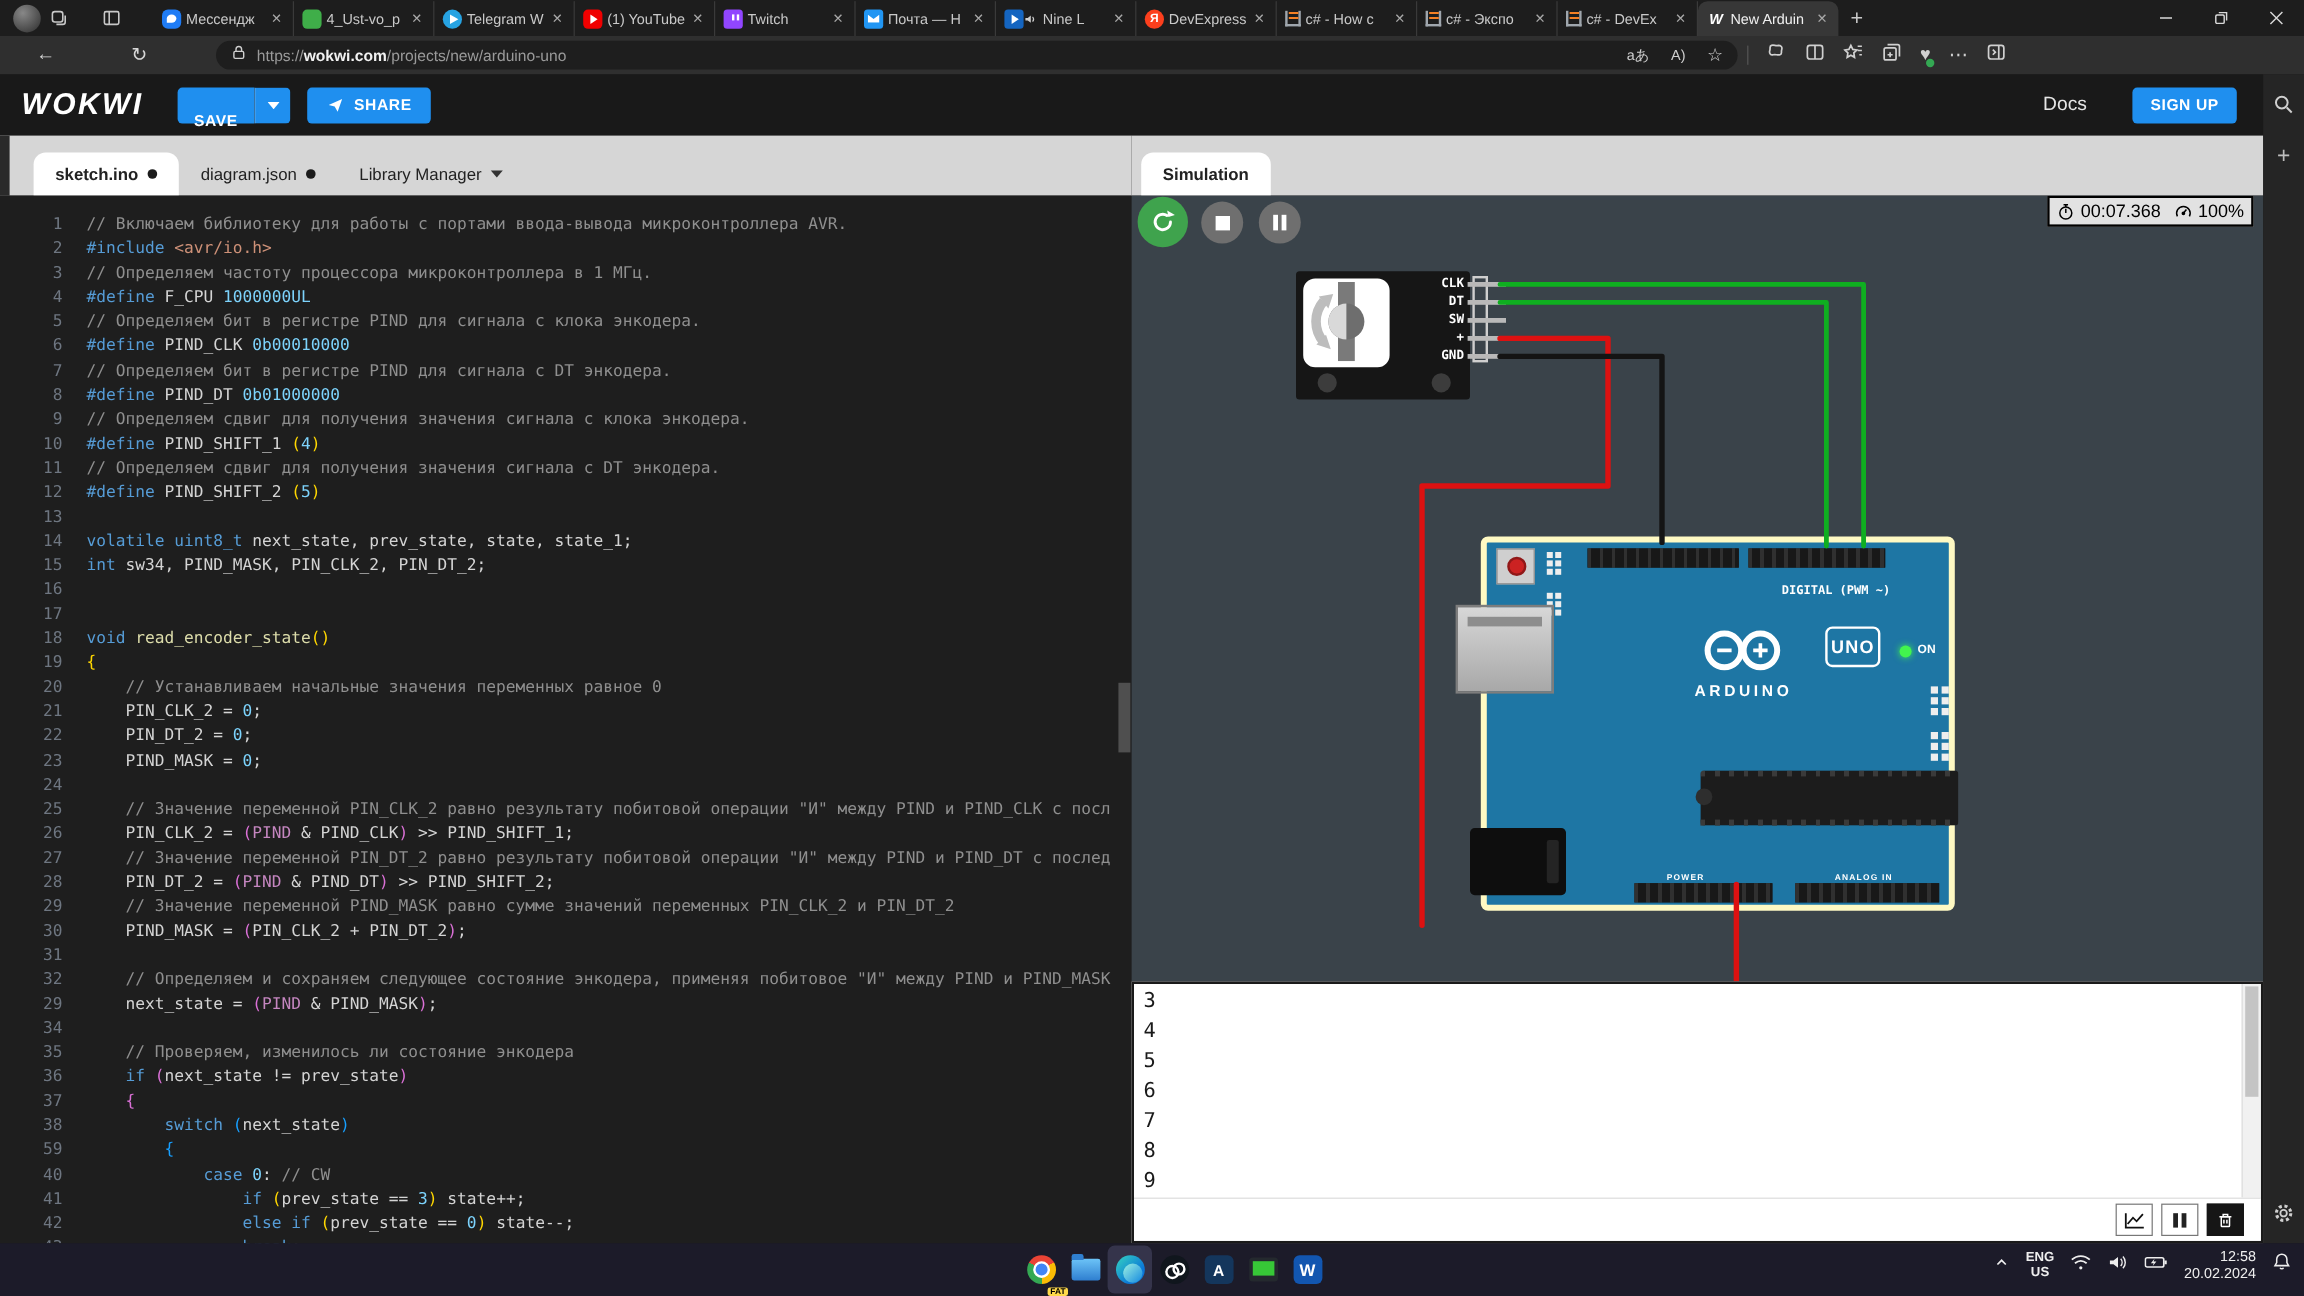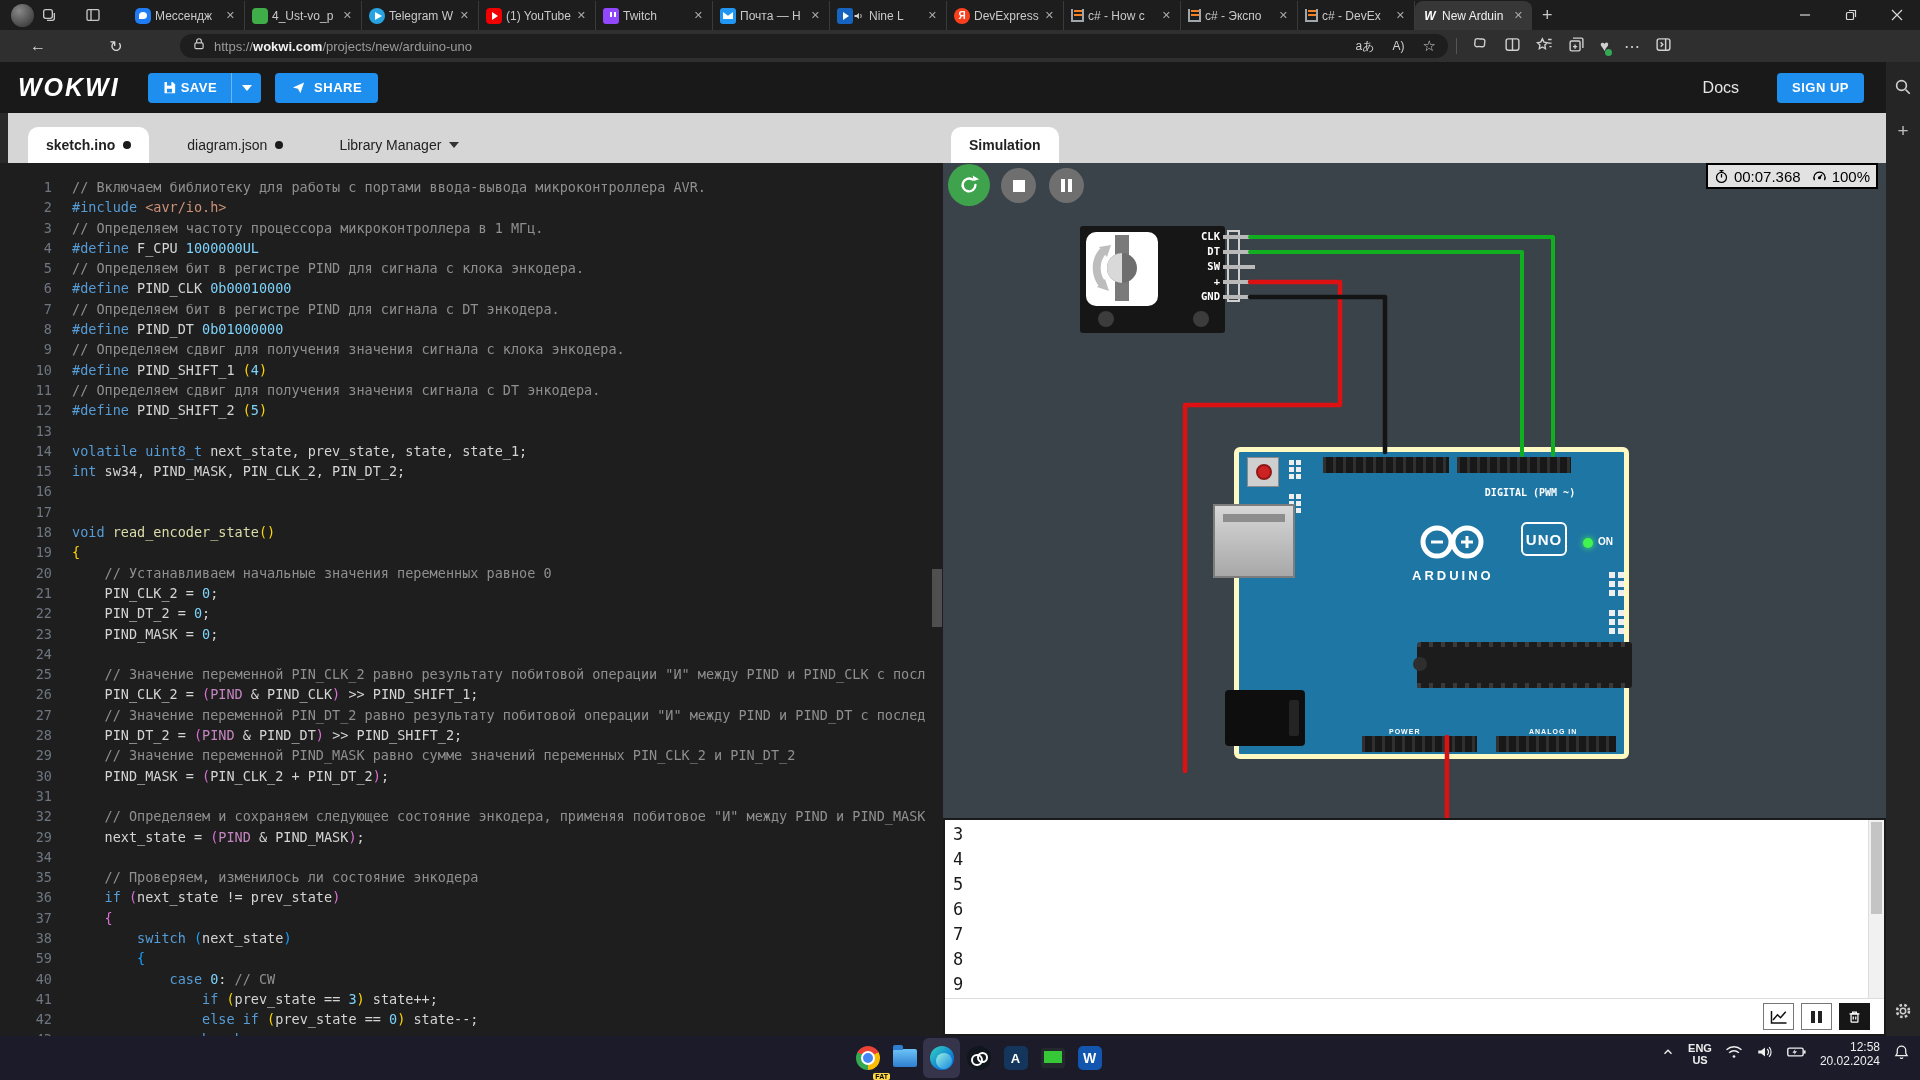--- a/index.html
+++ b/index.html
@@ -48,30 +48,30 @@
   .url-dim { color:#9a9a9a; } .url-domain { color:#f2f2f2; font-weight:bold; }
   #pill-right { margin-left:auto; display:flex; gap:18px; align-items:center; color:#cfcfcf; font-size:12px; }
   #tb-cluster { position:absolute; left:1456px; top:0; height:32px; display:flex; gap:15px; align-items:center; color:#d0d0d0; }
   .divider-v { width:1px; height:16px; background:#555; }
 
   
   #wokwi-header { position:absolute; left:0; top:62px; width:1886px; height:51px; background:#191919; display:flex; align-items:center; }
   #wokwi-logo { color:#fff; font-size:25px; font-weight:bold; letter-spacing:2px; margin-left:18px; font-style:italic; }
   .wk-btn { background:#1f8fef; color:#fff; border-radius:4px; height:30px; display:flex; align-items:center; font-size:13px; font-weight:bold; letter-spacing:.5px; }
   #save-group { margin-left:28px; display:flex; }
-  #save-main { padding:0 14px; gap:4px; border-radius:4px 0 0 4px; }
+  #save-main { padding:0 14px; gap:20px; border-radius:4px 0 0 4px;flex-direction:column; }
   #save-caret { width:30px; justify-content:center; border-radius:0 4px 4px 0; border-left:1px solid rgba(255,255,255,.35); }
   #share-btn { margin-left:14px; padding:0 16px; gap:8px; }
   #docs-link { margin-left:auto; color:#e5e5e5; font-size:16px; margin-right:38px; }
   #signup-btn { padding:0 15px; margin-right:22px; }
 
   
   #content { position:absolute; left:0; top:113px; width:1886px; height:923px; }
   #editor-pane { position:absolute; left:0; top:0; width:943px; height:923px; }
-  #editor-tabs { position:absolute; left:0; top:0; width:943px; height:50px; background:#d6d6d6; display:flex; align-items:flex-end; padding-left:28px;gap:20px; }
+  #editor-tabs { position:absolute; left:0; top:0; width:943px; height:50px; background:#d6d6d6; display:flex; align-items:flex-end; padding-left:28px; }
   #editor-tabs::before { content:""; position:absolute; left:0; top:0; width:8px; height:50px; background:#2a2a2a; }
   .ed-tab { height:36px; display:flex; align-items:center; gap:8px; padding:0 18px; font-size:14px; color:#222; }
   .ed-tab.active { background:#fff; border-radius:10px 10px 0 0; font-weight:bold; }
   .dirty-dot { width:8px; height:8px; border-radius:50%; background:#1b1b1b; }
   .caret-down { width:0; height:0; border-left:5px solid transparent; border-right:5px solid transparent; border-top:6px solid #333; }
   #code { position:absolute; left:0; top:50px; width:943px; height:873px; background:#1e1e1e; overflow:hidden; padding-top:14px; }
   .cl { display:flex; height:20.3px; line-height:20.3px; font-family:"DejaVu Sans Mono", monospace; font-size:13.5px; white-space:pre; }
   .ln { width:52px; text-align:right; color:#6e7681; flex:none; margin-right:20px; }
   .tk-c{color:#8f8f8f}.tk-k{color:#569cd6}.tk-s{color:#ce9178}.tk-n{color:#7dd3fc}.tk-d{color:#d4d4d4}
   .tk-m{color:#c586c0}.tk-f{color:#dcdcaa}.tk-p1{color:#ffd700}.tk-p2{color:#da70d6}.tk-p3{color:#179fff}

